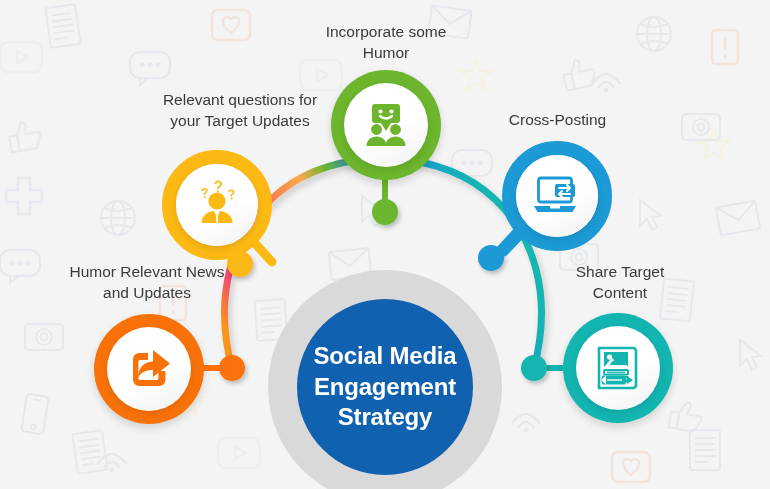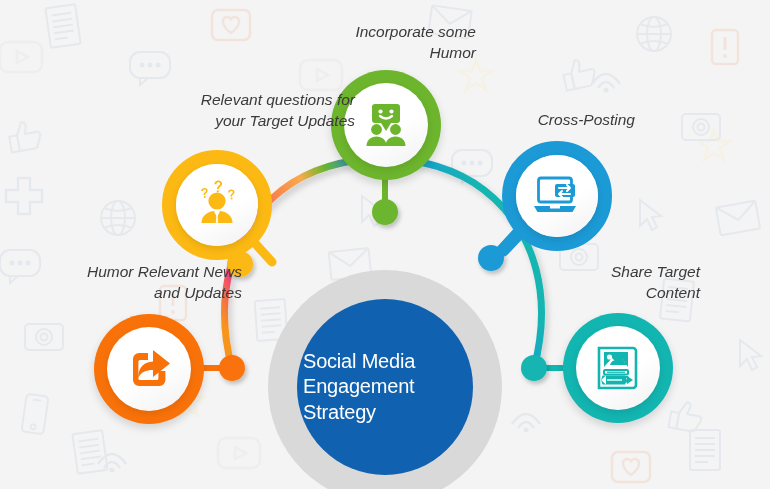--- a/index.html
+++ b/index.html
@@ -43,23 +43,24 @@
   }
   .hub-core {
     position: absolute; left: 29px; top: 29px;
     width: 176px; height: 176px;
     border-radius: 50%;
     background: #1061b0;
     display: flex; align-items: center; justify-content: center;
   }
   .hub-core .hub-text {
     color: #ffffff;
-    font-size: 20px;
-    font-weight: normal;
+    font-size: 24px;
+    font-weight: bold;
     line-height: 1.28;
+    text-align: center;
     letter-spacing: -0.2px;
     padding: 0 6px;
   }
 
   
   .node {
     position: absolute;
     z-index: 5;
   }
   .node .ring {
@@ -77,24 +78,23 @@
   }
   .node .ring .inner svg { display: block; }
 
   
   .label {
     position: absolute;
     z-index: 6;
     color: #3b3b3b;
     font-size: 15.5px;
     line-height: 1.35;
-    text-align: right;
+    text-align: center;
     white-space: pre-line;
     font-family: "Liberation Sans", sans-serif;
-    font-style: italic;
   }
 </style>
 </head>
 <body>
 
 <div id="stage">
 
   <div id="bg-pattern">
     <svg viewBox="0 0 770 489" xmlns="http://www.w3.org/2000/svg">
       <rect x="0" y="0" width="770" height="489" fill="#f4f4f4"></rect>

